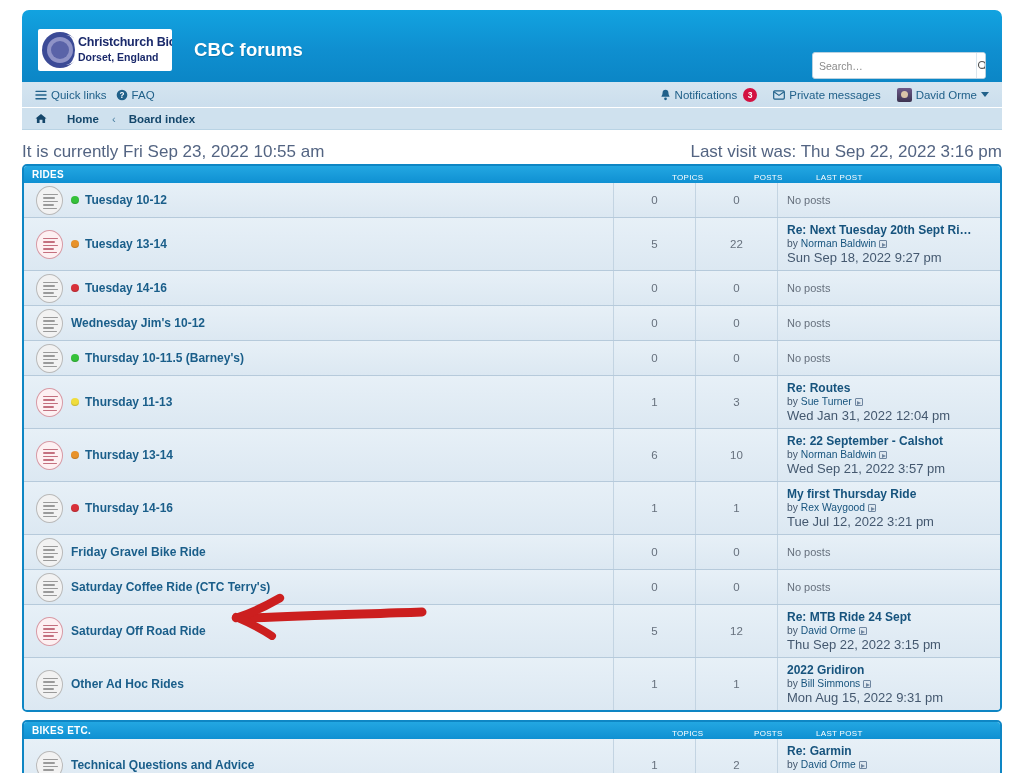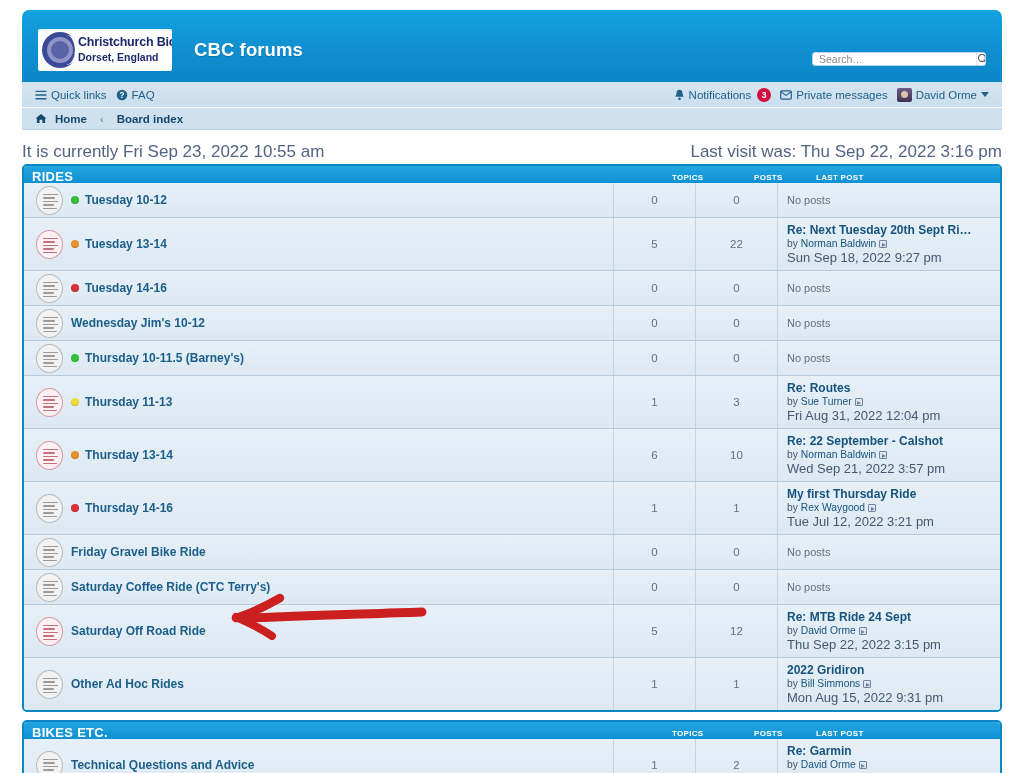--- a/index.html
+++ b/index.html
@@ -80,21 +80,21 @@
     text-shadow: 0 1px 1px rgba(0,0,0,.18);
     letter-spacing: .1px;
   }
   .site-desc {
     position: absolute; left: 173px; top: 50px;
     font-size: 11.5px; color: #cfeaf8;
   }
 
   .searchbox {
     position: absolute; right: 16px; top: 42px;
-    height: 14px; width: 174px;
+    height: 27px; width: 174px;
     background: #ffffff;
     border: 1px solid #b9d1e0;
     border-radius: 3px;
     display: flex; align-items: stretch;
     overflow: hidden;
     gap: 16px;
   }
   .searchbox input {
     border: 0; outline: 0; flex: 1;
     padding: 0 6px;
@@ -118,23 +118,23 @@
     padding-left: 12px;
   }
   .navbar2 {
     height: 22px;
     background: #cfe1ee;
     position: relative;
     font-size: 11.5px;
     border-bottom: 1px solid #b9d3e4;
   }
   .nav-left { position: absolute; left: 13px; top: 0; height: 100%; display: flex; align-items: center; gap: 9px; }
-  .nav-right { position: absolute; right: 13px; top: 0; height: 100%; display: flex; align-items: center; gap: 9px; }
+  .nav-right { position: absolute; right: 13px; top: 0; height: 100%; display: flex; align-items: center; gap: 16px; }
   .nav-item { display: inline-flex; align-items: center; gap: 4px; color: #21618a; cursor: pointer; white-space: nowrap; }
-  .crumb-item { display: inline-flex; align-items: center; gap: 8px; color: #15476b; font-weight: bold; cursor: pointer; }
+  .crumb-item { display: inline-flex; align-items: center; gap: 20px; color: #15476b; font-weight: bold; cursor: pointer; }
   .crumb-sep { color: #4a7fa1; margin: 0 4px; font-size: 11px; }
   .badge-count {
     background: #d31141; color: #fff; border-radius: 50%;
     width: 14px; height: 14px; font-size: 8.5px; font-weight: bold;
     display: inline-flex; align-items: center; justify-content: center;
     margin-left: 2px;
   }
   .avatar-mini {
     width: 15px; height: 14px; border-radius: 2px;
     background: linear-gradient(180deg,#6d5a8a 0%, #3c3350 100%);
@@ -167,26 +167,26 @@
     background: #e3edf5;
   }
   .cat-head {
     height: 17px;
     background: linear-gradient(180deg,#23a7e2 0%, #0f90d2 100%);
     position: relative;
     color: #ffffff;
   }
   .cat-title {
     position: absolute; left: 8px; top: 3px;
-    font-size: 13px; font-weight: bold; letter-spacing: .3px;
+    font-size: 10px; font-weight: bold; letter-spacing: .3px;
     text-transform: uppercase;
   }
   .cat-col {
     position: absolute; top: 7px;
-    font-size: 8px; font-weight: bold; letter-spacing: .3px;
+    font-size: 8px; font-weight: normal; letter-spacing: .3px;
     text-transform: uppercase; color: #ffffff;
   }
   .c-topics { left: 648px; }
   .c-posts  { left: 730px; }
   .c-last   { left: 792px; }
 
   .frow {
     position: relative;
     display: flex; align-items: stretch;
     background: linear-gradient(180deg,#e7f0f7 0%, #dce8f2 100%);
@@ -495,21 +495,21 @@
                 <i></i>
               </span>
               <span class="bullet" style="background:#f0dd3c"></span>
               <span class="f-title">Thursday 11-13</span>
             </div>
             <div class="f-topics">1</div>
             <div class="f-posts">3</div>
             <div class="f-last">
               <span class="lp-subject">Re: Routes</span>
               <span class="lp-by"><span>by</span> <b>Sue Turner</b><span class="lp-jump"></span></span>
-              <span class="lp-time">Fri Aug 31, 2022 12:04 pm</span>
+              <span class="lp-time">Wed Jan 31, 2022 12:04 pm</span>
             </div>
           </div>
           <div class="frow tall">
             <div class="f-name">
               <span class="f-icon unread">
                 <i></i>
                 <i></i>
                 <i></i>
                 <i></i>
                 <i></i>

